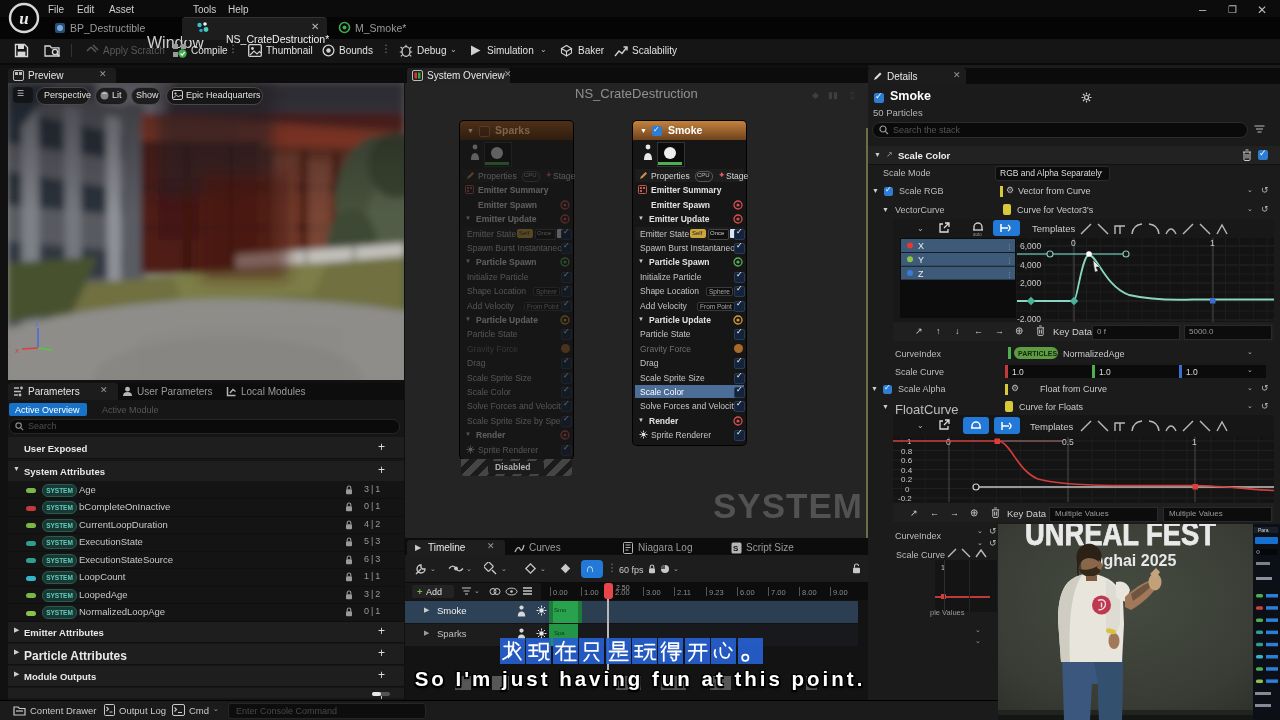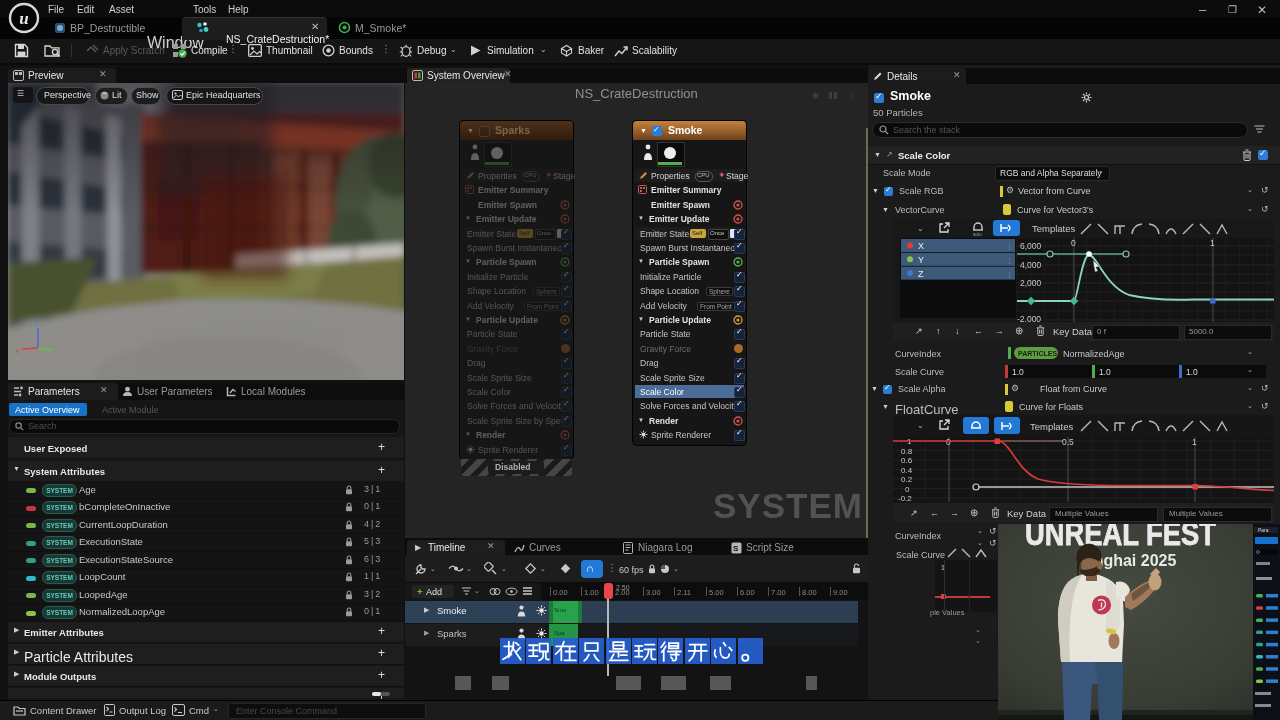--- a/index.html
+++ b/index.html
@@ -333,21 +333,21 @@
       </svg>
 <div class="tx" style="left:364px;top:606px;font-size:9px;color:#9a9a9a;letter-spacing:2px;">0|1</div>
 </div>
 
 <div class="r" style="left:8px;top:622px;width:396px;height:20px;background:#1e1e1e;border-bottom:1px solid #101010;"></div>
 <div class="tx" style="left:14px;top:626px;font-size:7px;color:#ccc;">▶</div>
 <div class="tx" style="left:24px;top:627px;font-size:9.5px;font-weight:bold;color:#e8e8e8;">Emitter Attributes</div>
 <div class="tx" style="left:378px;top:624px;font-size:12px;color:#ddd;">+</div>
 <div class="r" style="left:8px;top:644px;width:396px;height:20px;background:#1e1e1e;border-bottom:1px solid #101010;"></div>
 <div class="tx" style="left:14px;top:648px;font-size:7px;color:#ccc;">▶</div>
-<div class="tx" style="left:24px;top:649px;font-size:14px;font-weight:normal;color:#e8e8e8;">Particle Attributes</div>
+<div class="tx" style="left:24px;top:649px;font-size:12px;font-weight:bold;color:#e8e8e8;">Particle Attributes</div>
 <div class="tx" style="left:378px;top:646px;font-size:12px;color:#ddd;">+</div>
 <div class="r" style="left:8px;top:666px;width:396px;height:20px;background:#1e1e1e;border-bottom:1px solid #101010;"></div>
 <div class="tx" style="left:14px;top:670px;font-size:7px;color:#ccc;">▶</div>
 <div class="tx" style="left:24px;top:671px;font-size:9.5px;font-weight:bold;color:#e8e8e8;">Module Outputs</div>
 <div class="tx" style="left:378px;top:668px;font-size:12px;color:#ddd;">+</div>
 <div class="r" style="left:8px;top:688px;width:396px;height:10px;background:#1e1e1e;"></div>
 <div class="tx" style="left:378px;top:689px;font-size:12px;color:#ddd;">+</div>
 <div class="r" style="left:372px;top:692px;width:18px;height:4px;background:#555;border-radius:2px;"></div>
 <div class="r" style="left:372px;top:692px;width:9px;height:4px;background:#e8e8e8;border-radius:2px;"></div>
 
@@ -656,21 +656,21 @@
 <div class="tx" style="left:553px;top:588px;font-size:7.5px;color:#8a8a8a;">0.00</div>
 <div class="r" style="left:581px;top:587px;width:1px;height:9px;background:#555;"></div>
 <div class="tx" style="left:584px;top:588px;font-size:7.5px;color:#8a8a8a;">1.00</div>
 <div class="r" style="left:612px;top:587px;width:1px;height:9px;background:#555;"></div>
 <div class="tx" style="left:615px;top:588px;font-size:7.5px;color:#8a8a8a;">2.00</div>
 <div class="r" style="left:643px;top:587px;width:1px;height:9px;background:#555;"></div>
 <div class="tx" style="left:646px;top:588px;font-size:7.5px;color:#8a8a8a;">3.00</div>
 <div class="r" style="left:674px;top:587px;width:1px;height:9px;background:#555;"></div>
 <div class="tx" style="left:677px;top:588px;font-size:7.5px;color:#8a8a8a;">2.11</div>
 <div class="r" style="left:706px;top:587px;width:1px;height:9px;background:#555;"></div>
-<div class="tx" style="left:709px;top:588px;font-size:7.5px;color:#8a8a8a;">5.00</div>
+<div class="tx" style="left:709px;top:588px;font-size:7.5px;color:#8a8a8a;">9.23</div>
 <div class="r" style="left:737px;top:587px;width:1px;height:9px;background:#555;"></div>
 <div class="tx" style="left:740px;top:588px;font-size:7.5px;color:#8a8a8a;">6.00</div>
 <div class="r" style="left:768px;top:587px;width:1px;height:9px;background:#555;"></div>
 <div class="tx" style="left:771px;top:588px;font-size:7.5px;color:#8a8a8a;">7.00</div>
 <div class="r" style="left:799px;top:587px;width:1px;height:9px;background:#555;"></div>
 <div class="tx" style="left:802px;top:588px;font-size:7.5px;color:#8a8a8a;">8.00</div>
 <div class="r" style="left:830px;top:587px;width:1px;height:9px;background:#555;"></div>
 <div class="tx" style="left:833px;top:588px;font-size:7.5px;color:#8a8a8a;">9.00</div>
 </div>
 
@@ -1234,14 +1234,15 @@
         <g stroke="#fff" stroke-width="1.7" fill="none" stroke-linecap="round">
           <path d="M4 18 a3 3 0 1 0 6 0 a3 3 0 1 0 -6 0"></path>
         </g>
       </svg>
 <div class="r" style="left:455px;top:40px;width:16px;height:14px;background:#6e6f71;opacity:0.75;"></div>
 <div class="r" style="left:492px;top:40px;width:17px;height:14px;background:#6e6f71;opacity:0.75;"></div>
 <div class="r" style="left:616px;top:40px;width:25px;height:14px;background:#6e6f71;opacity:0.75;"></div>
 <div class="r" style="left:661px;top:40px;width:25px;height:14px;background:#6e6f71;opacity:0.75;"></div>
 <div class="r" style="left:710px;top:40px;width:21px;height:14px;background:#6e6f71;opacity:0.75;"></div>
 <div class="r" style="left:806px;top:40px;width:11px;height:14px;background:#6e6f71;opacity:0.75;"></div>
+<div class="tx" style="left:0;top:31px;width:1280px;text-align:center;font-size:20.5px;font-weight:bold;color:#fff;letter-spacing:3px;text-shadow:-1.5px -1.5px 0 #000, 1.5px -1.5px 0 #000, -1.5px 1.5px 0 #000, 1.5px 1.5px 0 #000, 0 2px 3px #000;">So I'm just having fun at this point.</div>
 </div>
 </div>
 
 </body></html>

